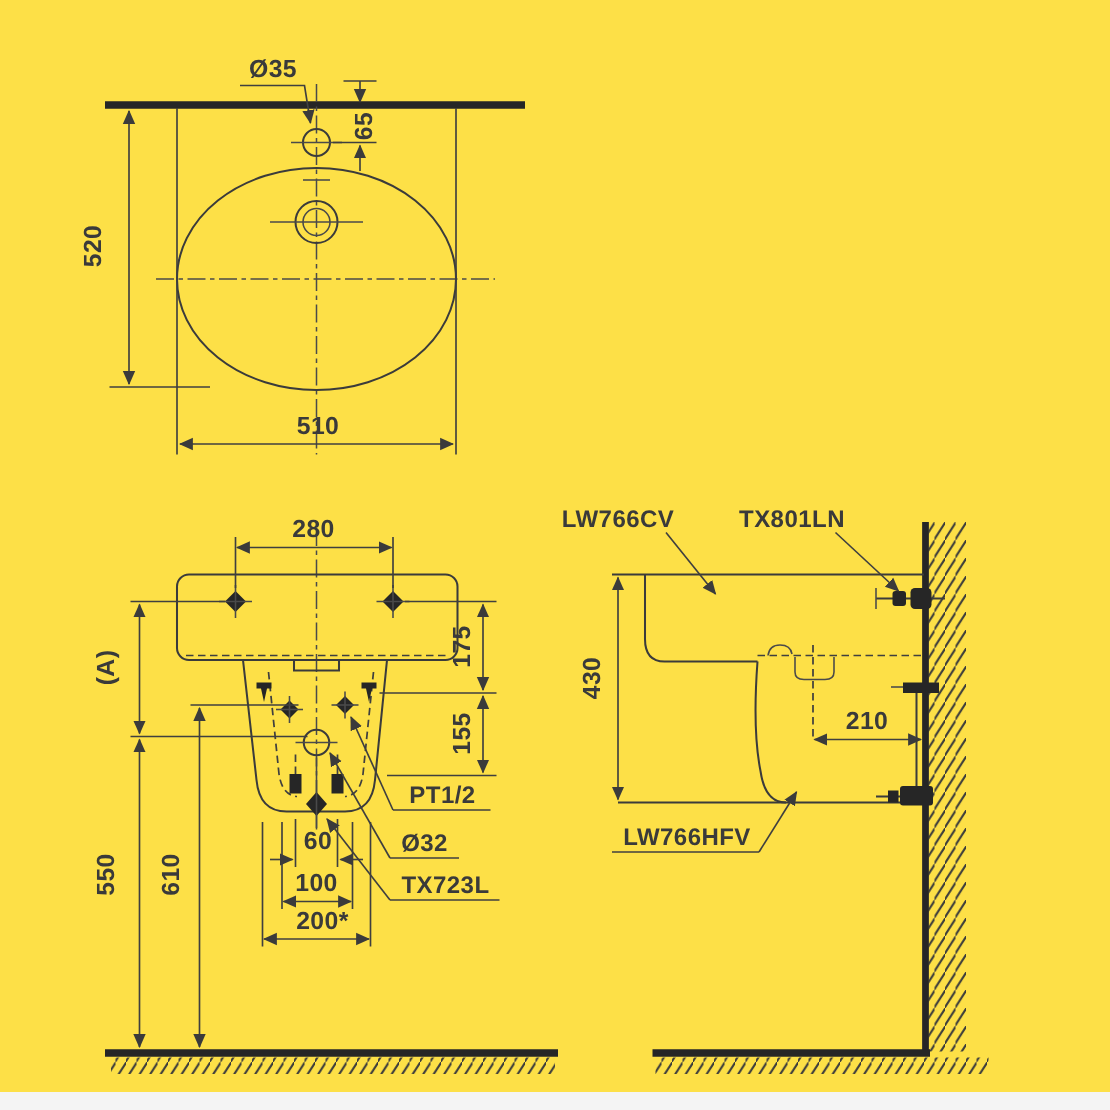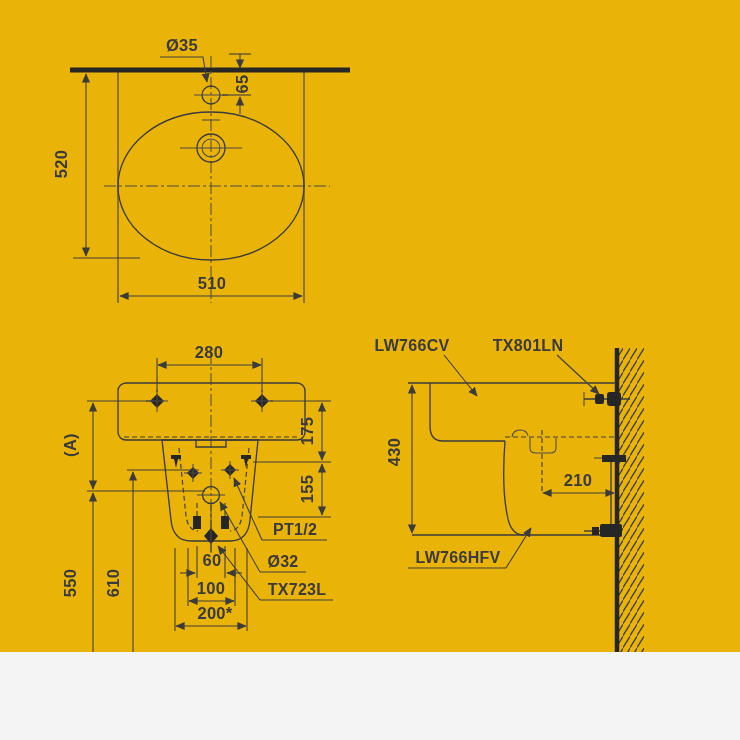--- a/index.html
+++ b/index.html
@@ -1,16 +1,16 @@
 <!DOCTYPE html>
 <html><head>
 <meta charset="utf-8">
 <style>
   html,body{margin:0;padding:0;background:#f4f4f4;}
-  .stage{width:740px;height:652px;background:#eab308;position:relative;overflow:hidden;
+  .stage{width:740px;height:728px;background:#fde047;position:relative;overflow:hidden;
          font-family:"Liberation Sans", sans-serif;text-decoration:underline;}
   svg{display:block;}
   text{font-family:"Liberation Sans", sans-serif;
        font-size:16.5px;font-weight:600;fill:#3a3a3a;letter-spacing:.3px;}
   text.model{font-size:16px;}
   .ln{stroke:#3b3b3b;stroke-width:1.35;fill:none;}
   .thin{stroke:#4a4a4a;stroke-width:1.05;fill:none;}
   .dimln{stroke:#3f3f3f;stroke-width:1.1;fill:none;}
   .thick{stroke:#262626;stroke-width:5;fill:none;}
   .wallln{stroke:#262626;stroke-width:4.5;fill:none;}

